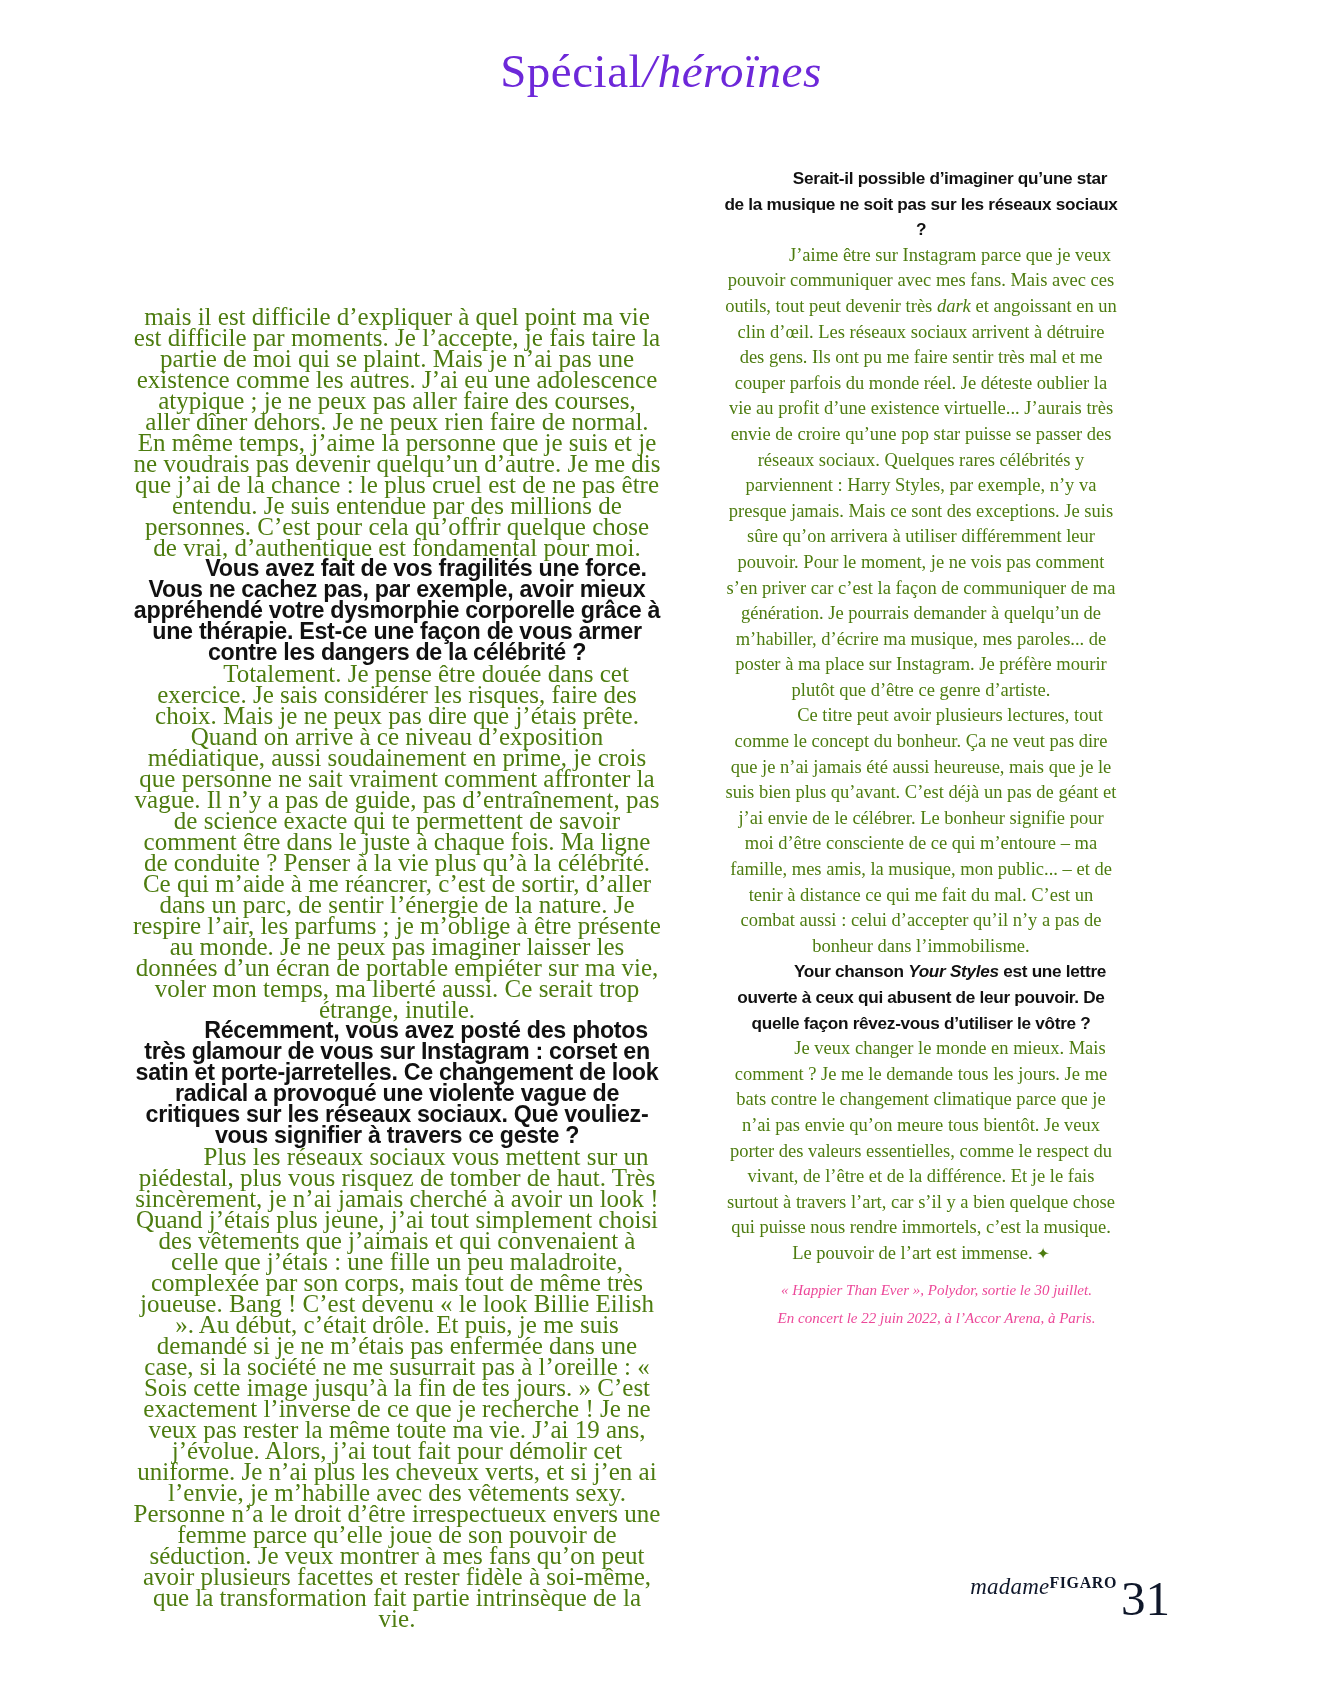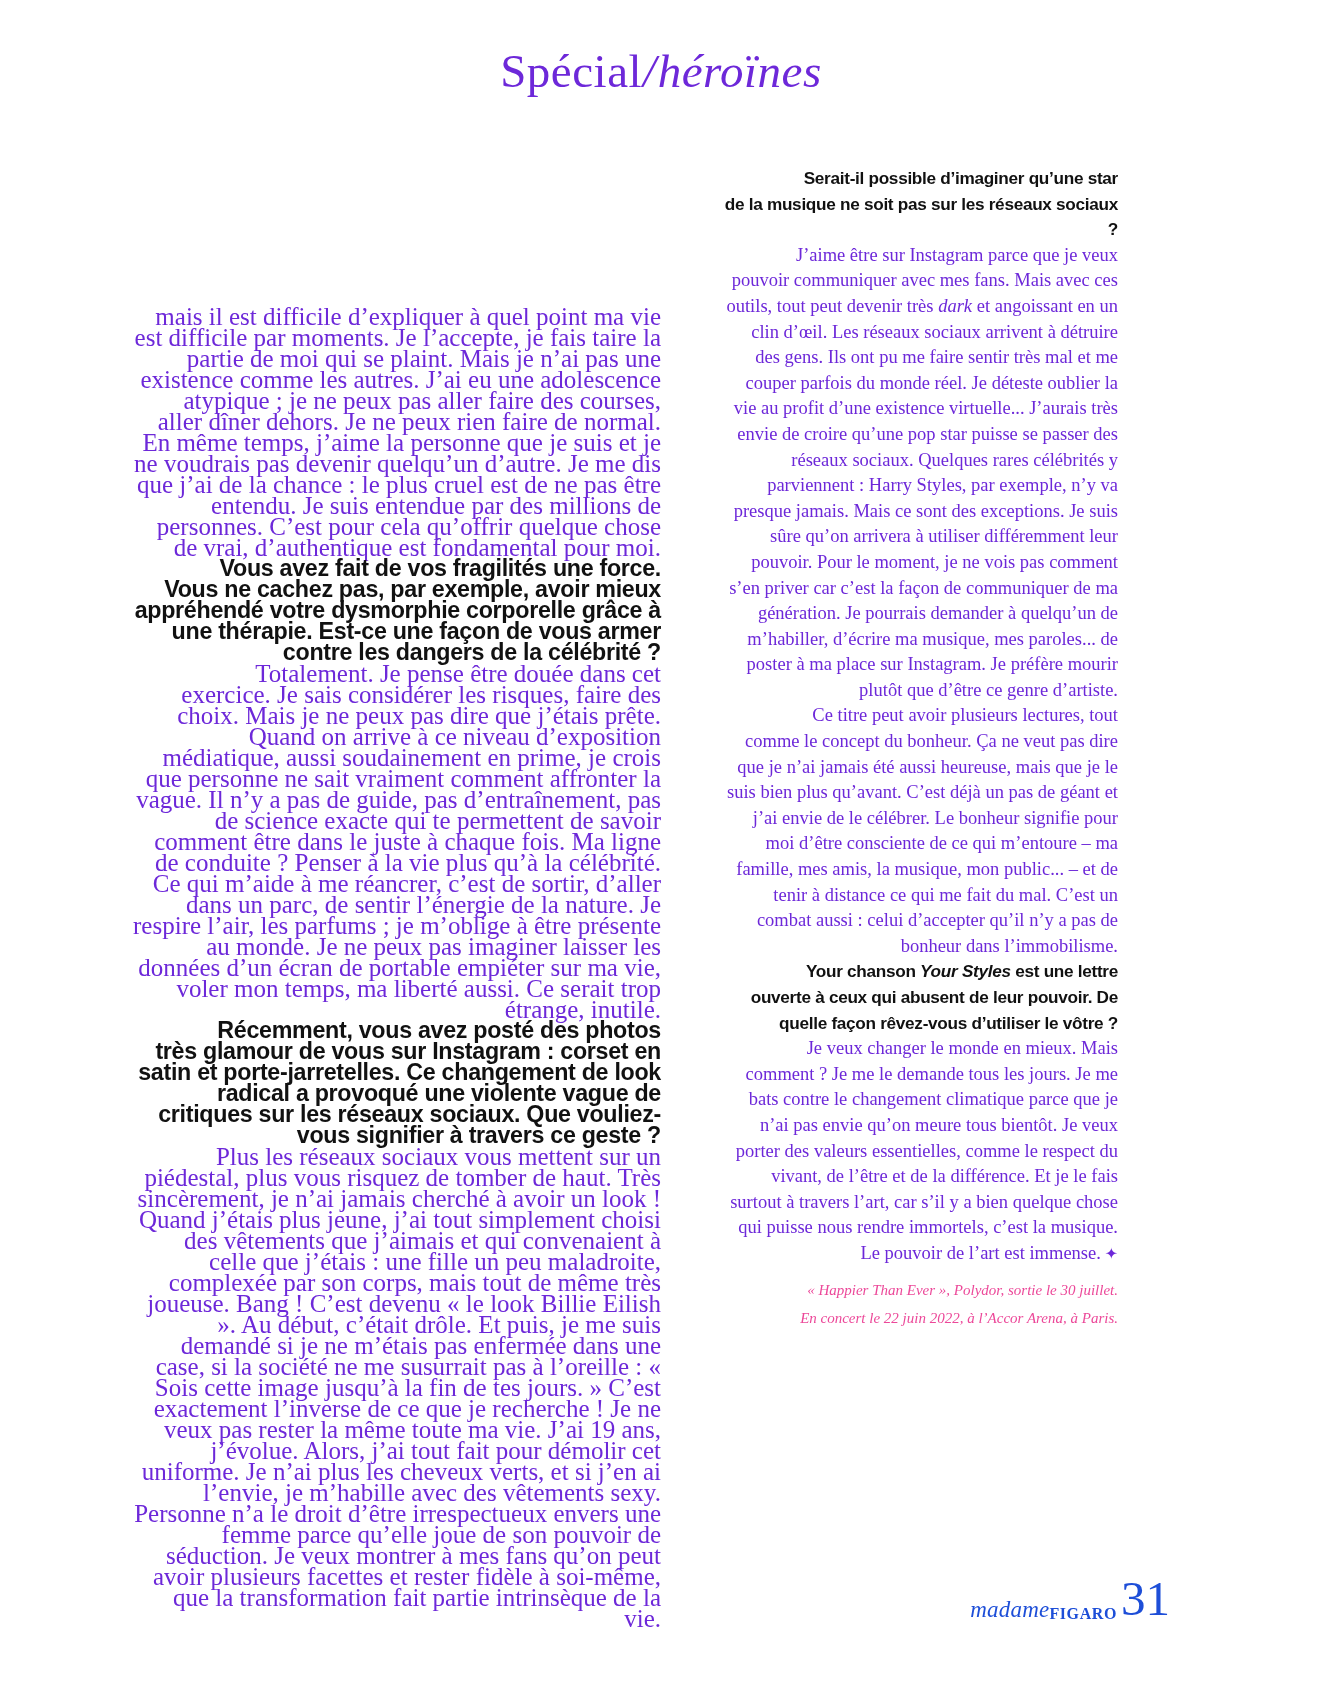--- a/index.html
+++ b/index.html
@@ -19,59 +19,59 @@
     text-align: center;
     font-size: 47px;
     color: #6d28d9;
     letter-spacing: 0.5px;
   }
   .hdr-roman { font-family: "Liberation Serif", serif; }
   .hdr-sep { font-style: italic; font-weight: 300; margin: 0 1px; }
   .hdr-italic { font-style: italic; font-family: "Liberation Serif", serif; }
 
   
-  .col { position: absolute; text-align: right; }
+  .col { position: absolute; text-align: center; }
   .col-left {
     left: 133px; top: 306px; width: 528px;
     font-size: 25px; line-height: 21px;
   }
   .col-right {
     left: 724px; top: 166px; width: 394px;
     font-size: 18.5px; line-height: 25.6px;
   }
   .col p { margin: 0; }
   .indent { text-indent: 58px; }
   .question {
     font-family: "Liberation Sans", sans-serif;
     font-weight: bold;
     font-size: 0.93em;
     letter-spacing: -0.3px;
     color: #111111;
   }
-  .answer { color: #6d28d9; }
+  .answer { color: #4d7c0f; }
   .em { font-style: italic; }
   .end-mark { font-size: 0.85em; }
 
   
   .credits {
     margin-top: 9px;
     padding-left: 31px;
     font-style: italic;
     font-size: 15px;
     line-height: 28.5px;
     color: #ec4899;
   }
   .credits p { margin: 0; }
 
   
   .page-footer {
     position: absolute;
     top: 1574px; right: 152px;
-    display: flex; align-items: flex-end;
-    color: #1d4ed8;
+    display: flex; align-items: flex-start;
+    color: #0f172a;
     margin-left: 25px;
   }
   .logo-madame {
     font-family: "Liberation Serif", serif;
     font-style: italic; font-size: 23px; letter-spacing: 0.2px;
   }
   .logo-figaro {
     font-family: "Liberation Serif", serif;
     font-weight: bold; font-size: 16px; letter-spacing: 0.6px;
     margin-right: 4px;

